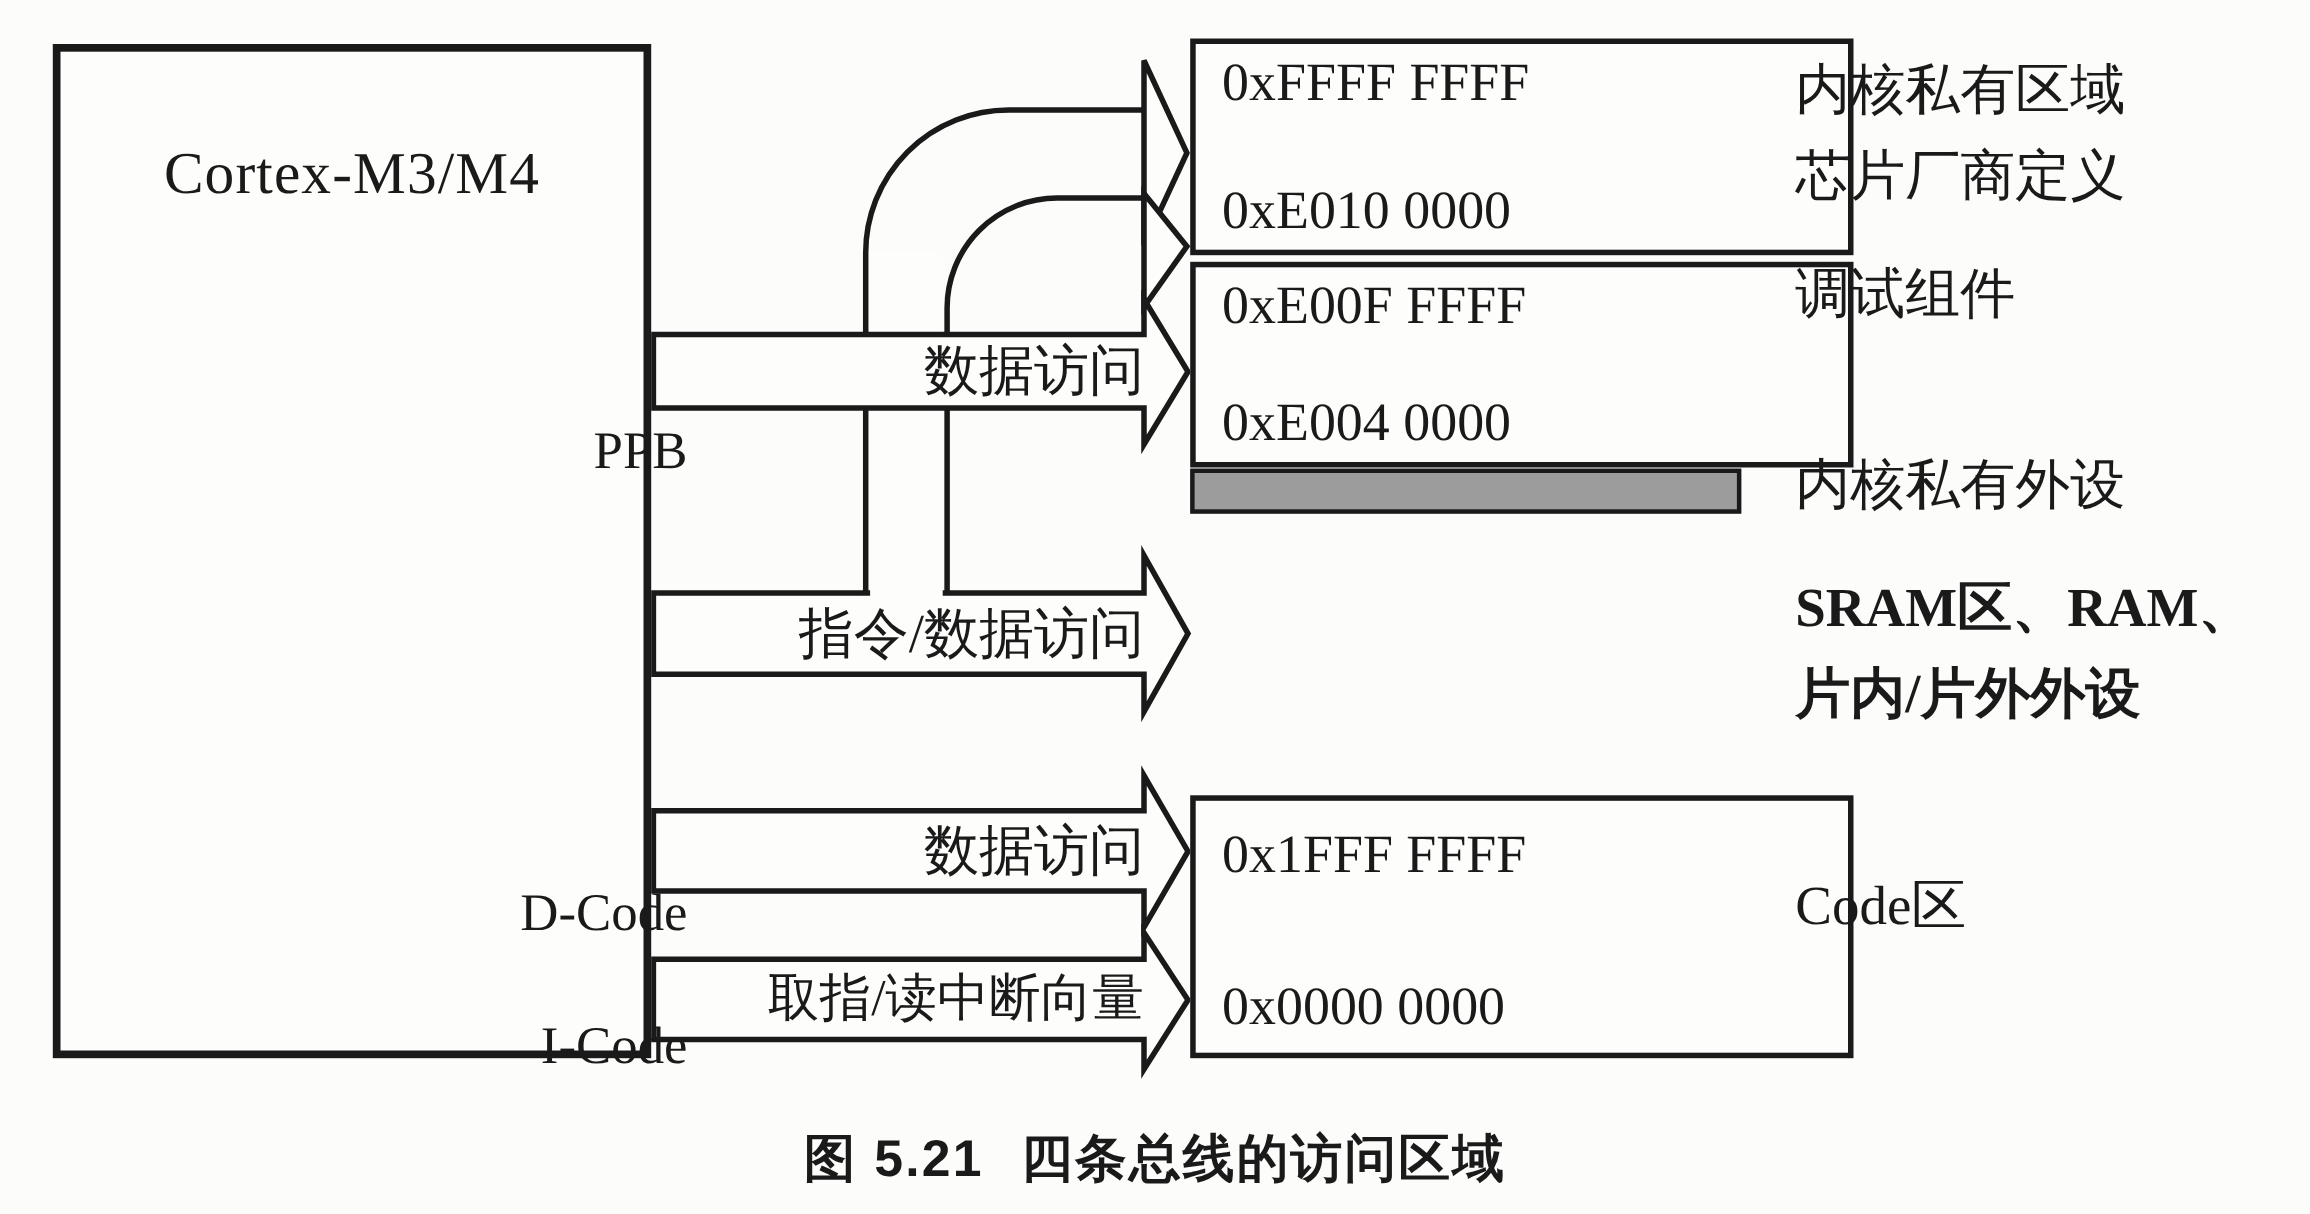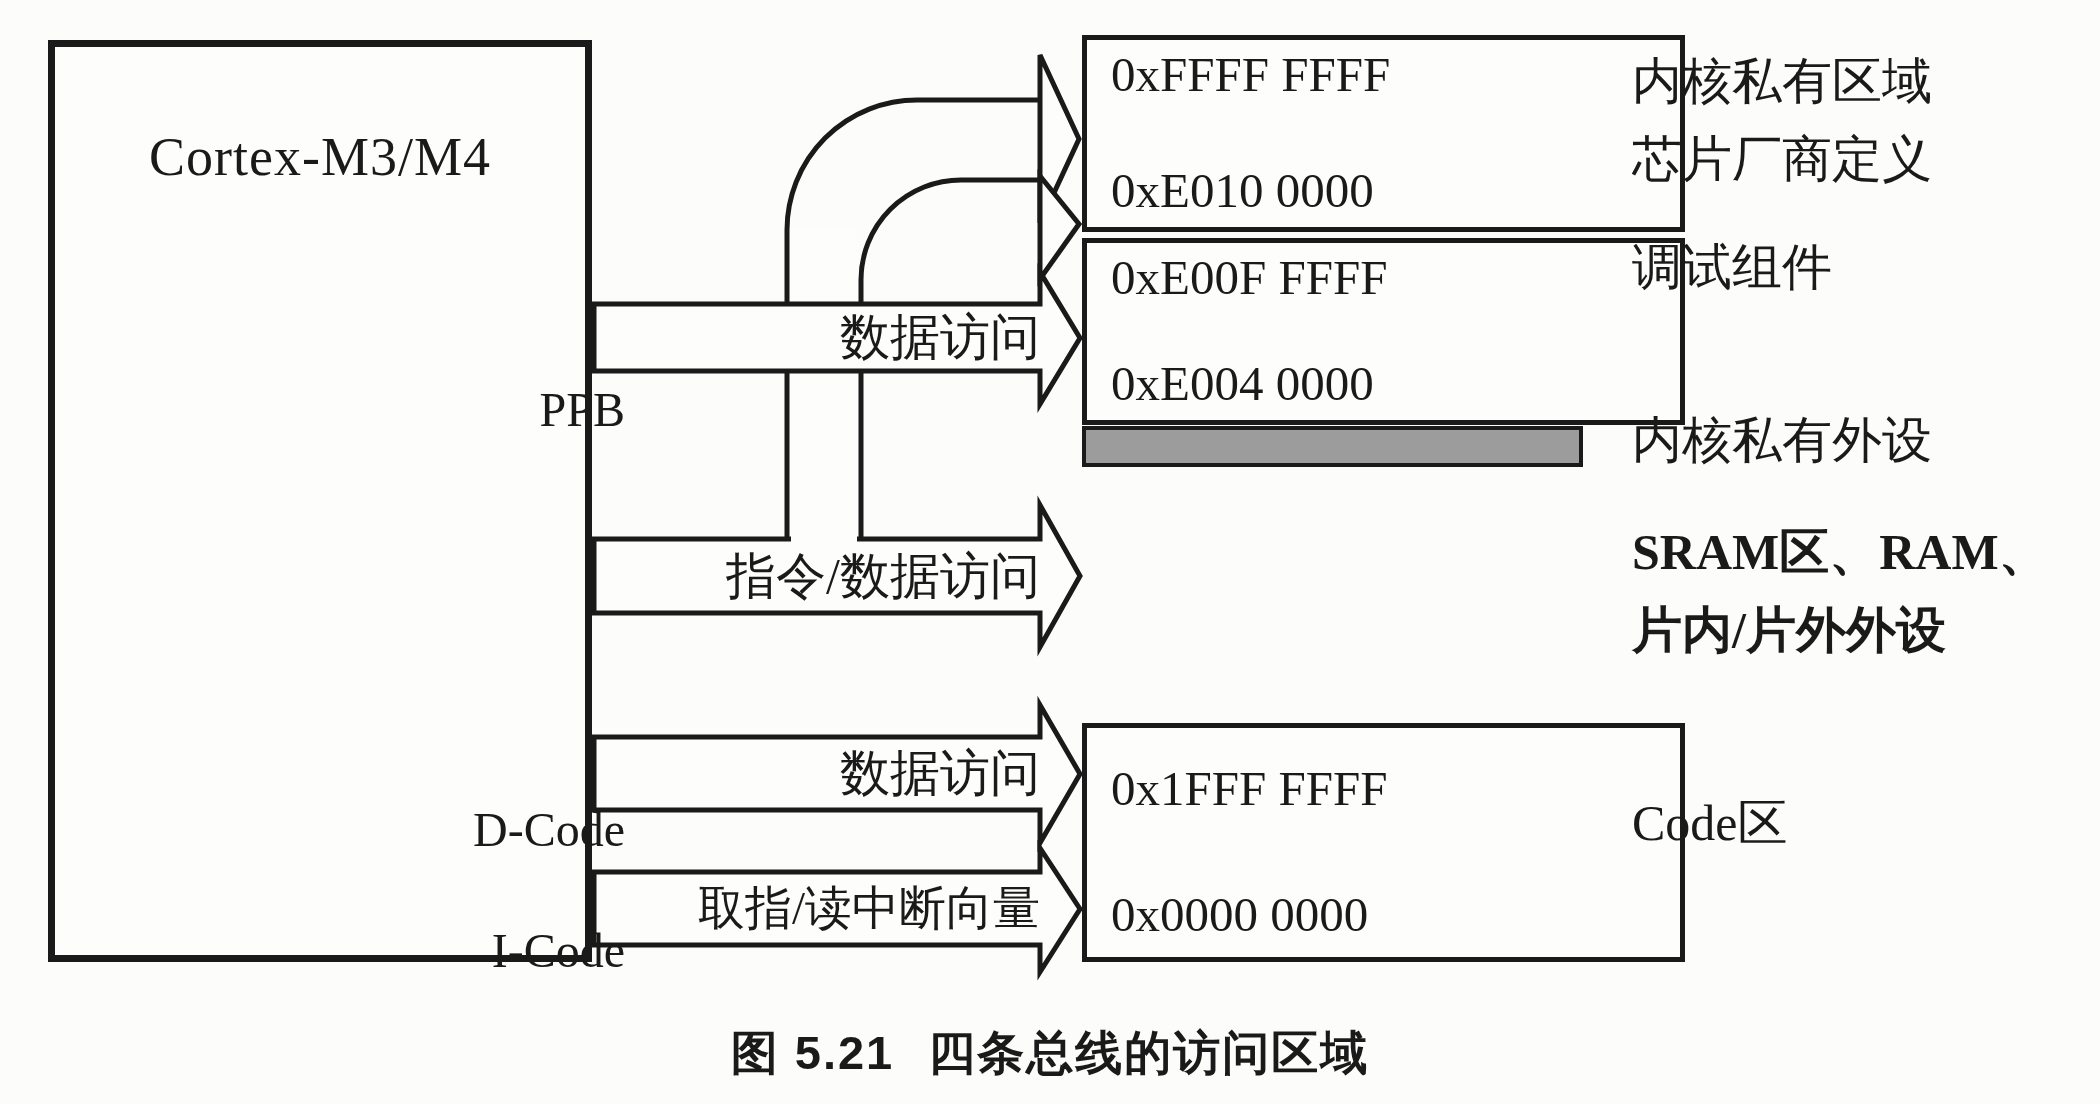--- a/index.html
+++ b/index.html
@@ -35,21 +35,21 @@
   
   .mem-box{
     position:absolute;left:1082px;width:603px;background:#fdfdfc;
     border:5px solid var(--ink);box-sizing:border-box;
     display:flex;flex-direction:column;justify-content:space-between;
     font-size:49px;padding:6px 10px 8px 24px;
   }
   .mem-vendor {top:35px;height:197px;}
   .mem-extppb {top:238px;height:187px;}
   .mem-sram   {top:468px;height:247px;padding-bottom:18px;}
-  .mem-code   {top:723px;height:239px;padding-top:32px;padding-bottom:14px;gap:36px;}
+  .mem-code   {top:723px;height:239px;padding-top:20px;padding-bottom:14px;gap:36px;}
   .gray-band{
     position:absolute;left:1082px;top:426px;width:501px;height:41px;
     background:var(--grayband);border:4px solid var(--ink);box-sizing:border-box;
   }
   .addr{white-space:nowrap;}
 
   
   .arrow-label{
     position:absolute;left:594px;width:446px;text-align:right;font-size:50px;
     white-space:nowrap;

